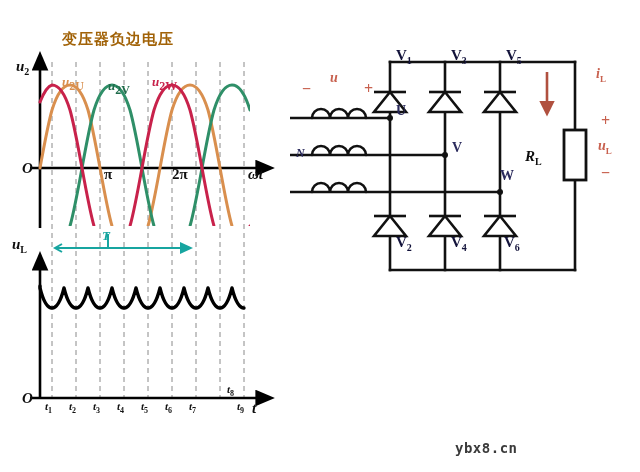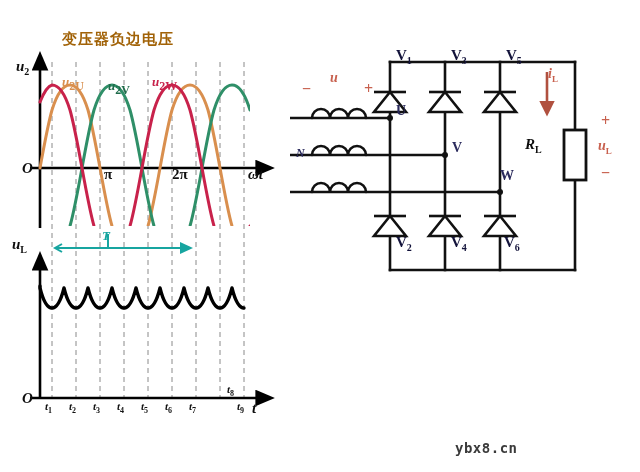--- a/index.html
+++ b/index.html
@@ -330,25 +330,25 @@
   <div class="abs term" style="left:396px;top:103px;">U</div>
   <div class="abs term" style="left:452px;top:140px;">V</div>
   <div class="abs term" style="left:500px;top:168px;">W</div>
 
   <div class="abs red" style="left:330px;top:70px;">u</div>
   <div class="abs sign" style="left:302px;top:80px;">−</div>
   <div class="abs sign" style="left:364px;top:80px;">+</div>
 
   <div class="abs nlbl" style="left:296px;top:146px;">N</div>
 
-  <div class="abs red" style="left:548px;top:66px;">
+  <div class="abs red" style="left:548px;top:66px;padding-left:48px;">
     <span>i</span><sub>L</sub>
   </div>
 
-  <div class="abs rl" style="left:525px;top:136px;">
+  <div class="abs rl" style="left:525px;top:148px;">
     <span>R</span><sub>L</sub>
   </div>
 
   <div class="abs sign" style="left:601px;top:112px;">+</div>
   <div class="abs red" style="left:598px;top:138px;">
     <span>u</span><sub>L</sub>
   </div>
   <div class="abs sign" style="left:601px;top:164px;">−</div>
 
   <div class="abs wm" style="left:455px;top:440px;">ybx8.cn</div>

